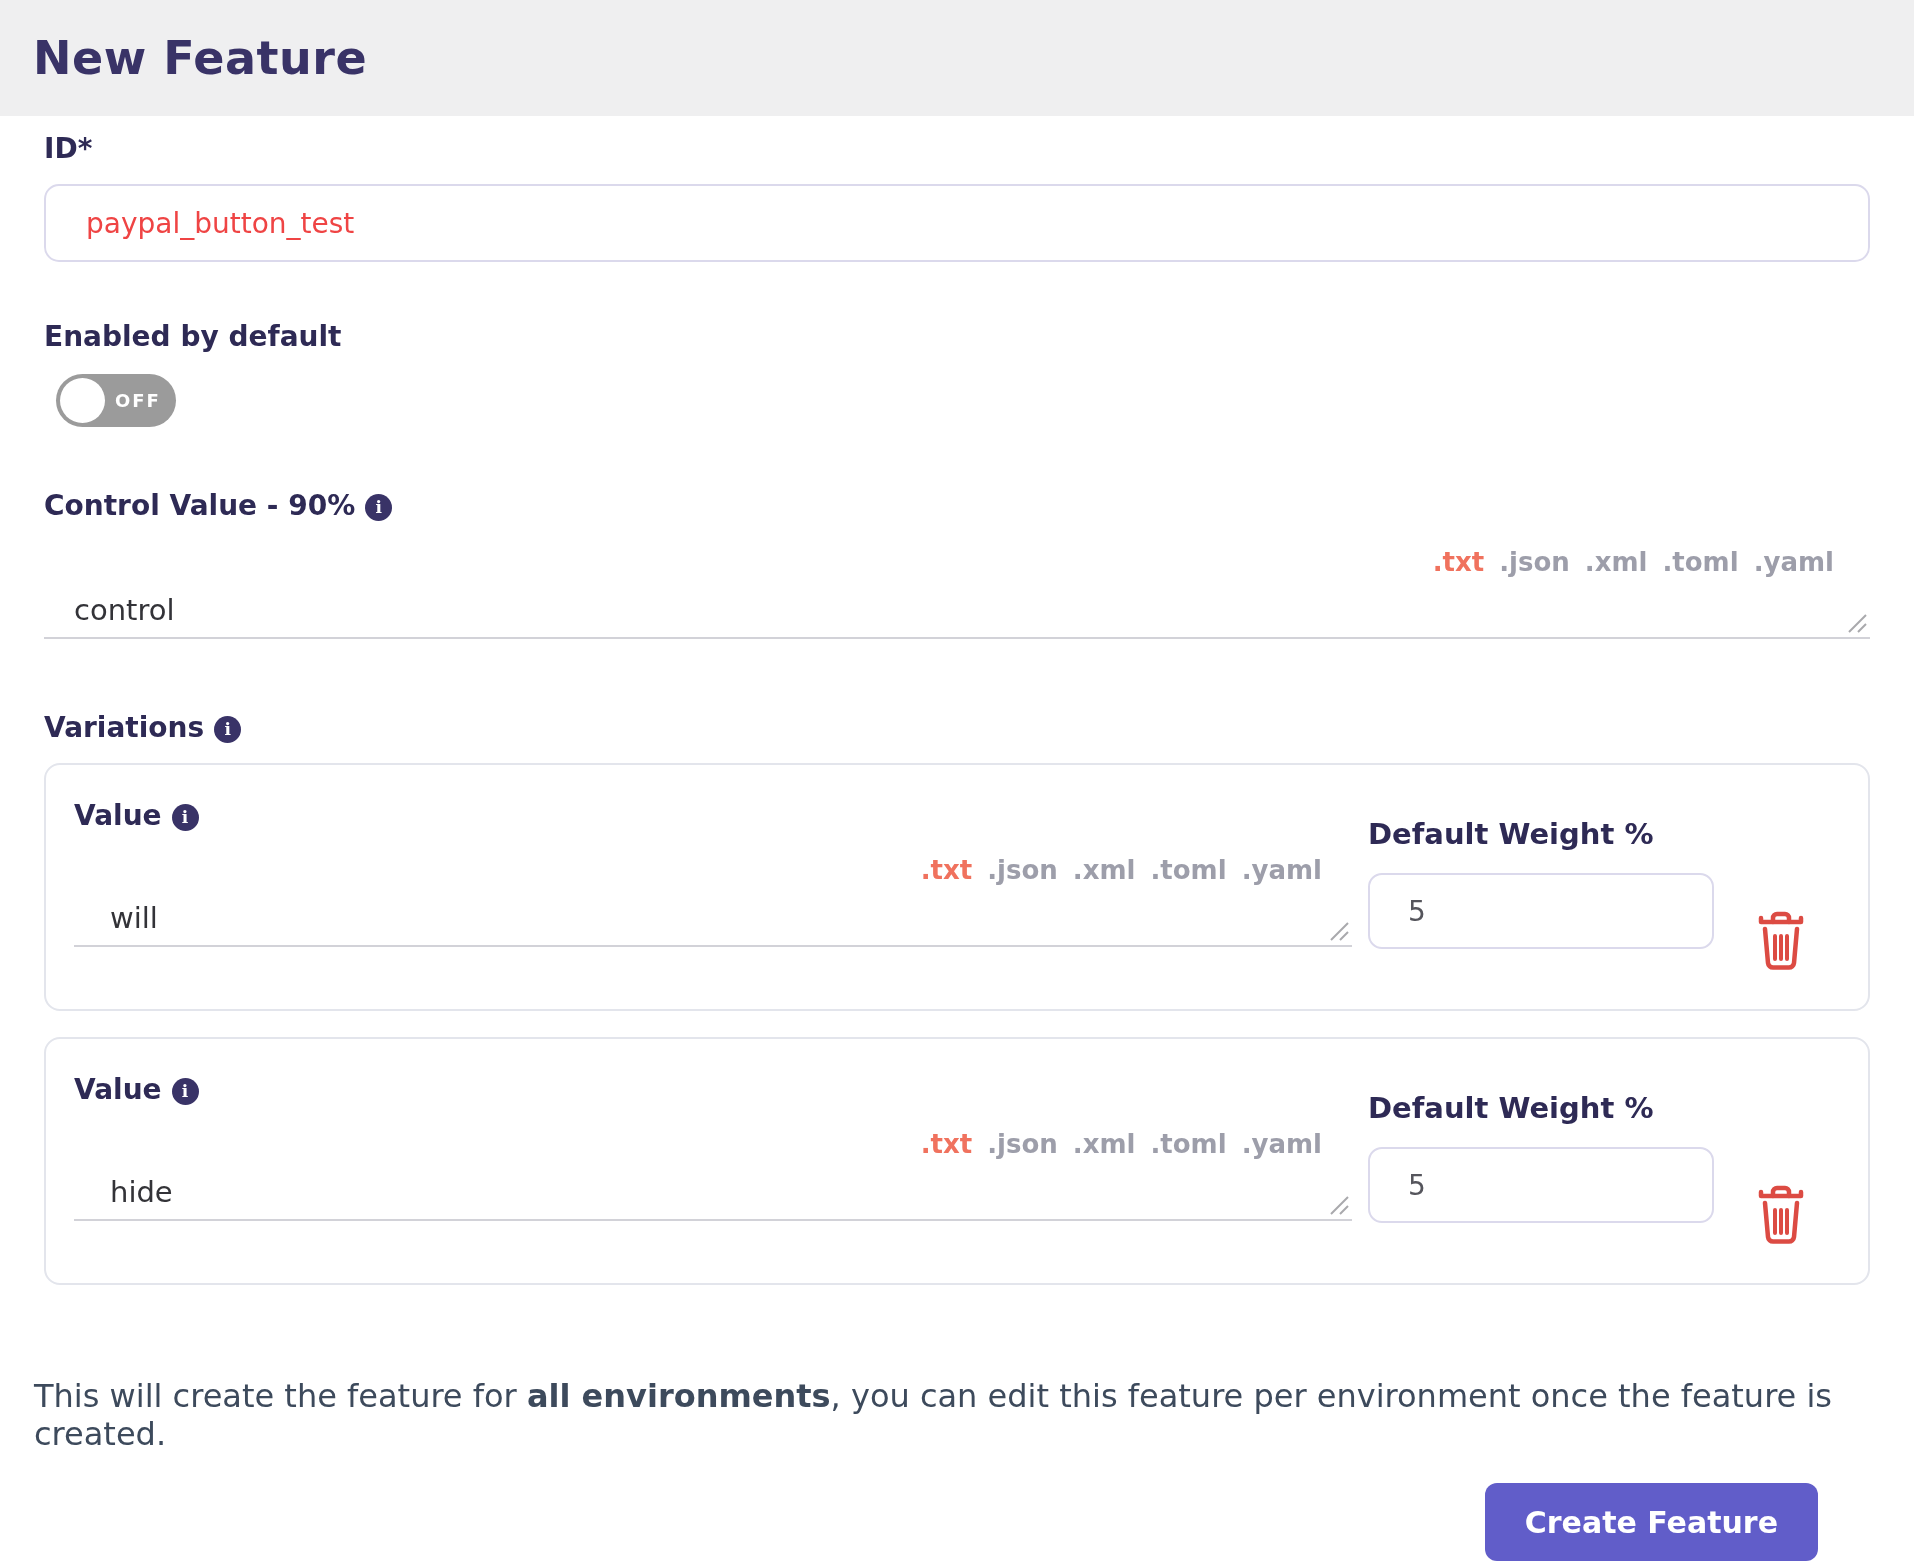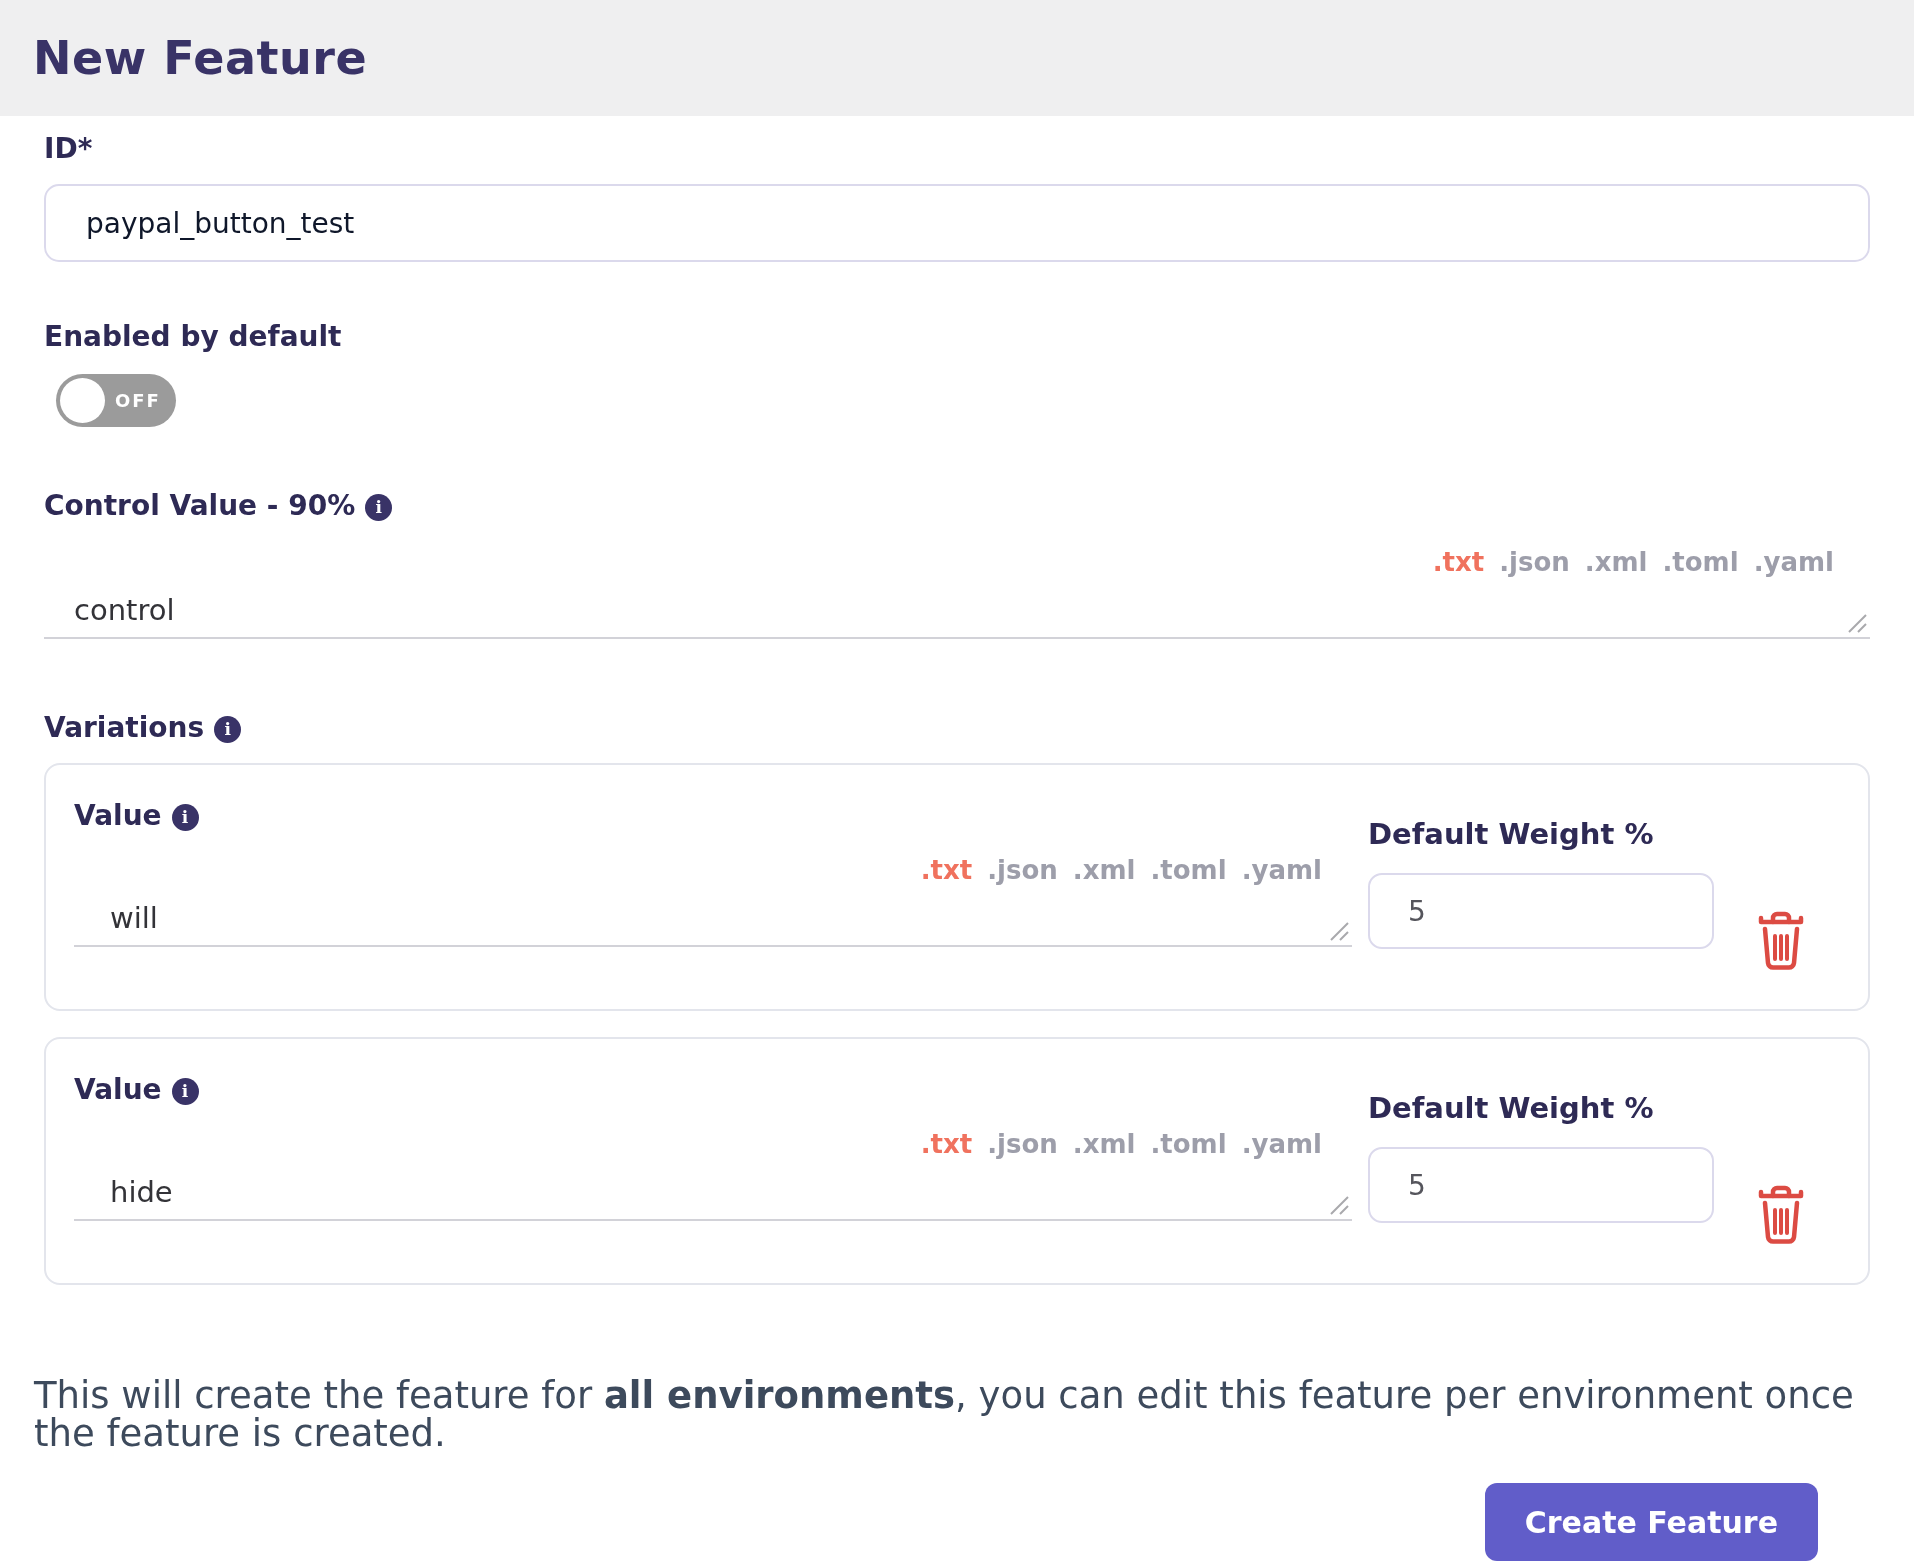--- a/index.html
+++ b/index.html
@@ -50,21 +50,21 @@
   .id-label { margin-top: 14px; }
   .text-input {
     display: block;
     width: 100%;
     height: 78px;
     margin-top: 16px;
     border: 2px solid #dbd9ec;
     border-radius: 15px;
     padding: 0 40px;
     font-size: 28px;
-    color: #0f172a;
+    color: #ef4444;
     font-family: inherit;
     background: #ffffff;
     outline: none;
   }
   
   .enabled-label { margin-top: 56px; }
   .toggle {
     margin-top: 18px;
     margin-left: 12px;
     width: 120px; height: 53px;
@@ -149,21 +149,21 @@
   .trash-col {
     width: 134px;
     display: flex;
     justify-content: center;
     padding-top: 80px;
   }
   .trash-btn { cursor: pointer; background: none; border: none; padding: 0; }
   
   .footer-note {
     margin: 92px 0 0 -10px;
-    font-size: 37px;
+    font-size: 32px;
     color: #3d4a5c;
     line-height: 38px;
   }
   .footer-note strong { font-weight: 700; }
   .button-row {
     margin-top: 30px;
     display: flex;
     justify-content: flex-end;
     padding-right: 52px;
   }

